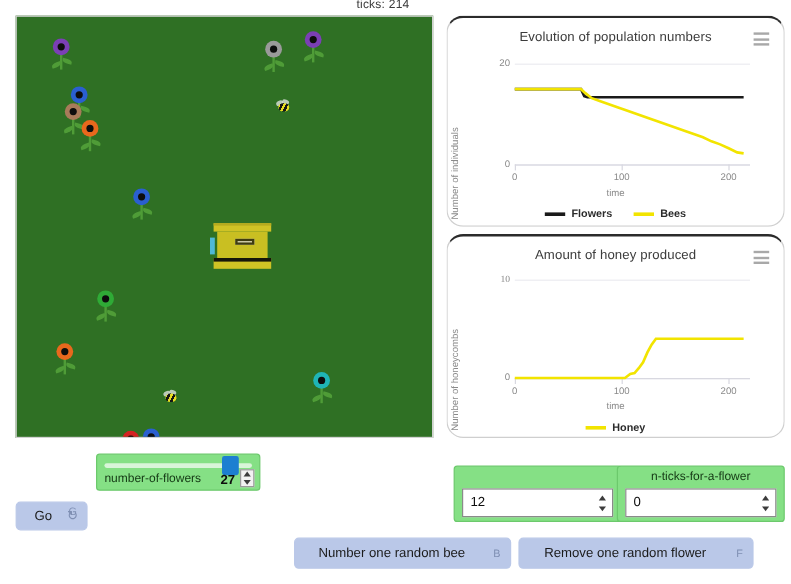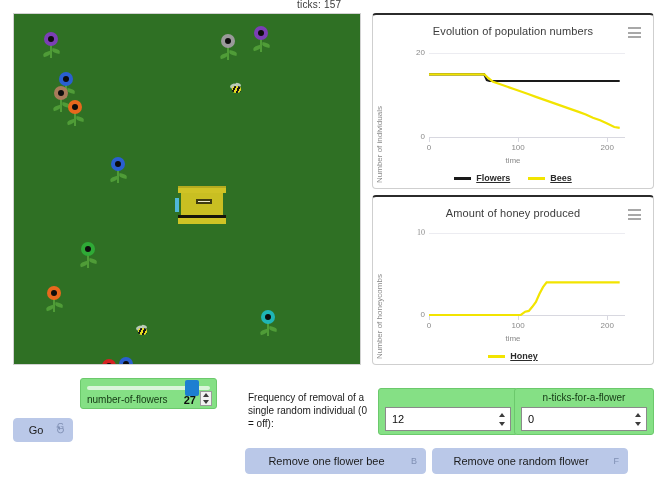--- a/index.html
+++ b/index.html
@@ -84,21 +84,21 @@
     position: absolute; left: -3px; top: 12px; width: 4px; height: 14px;
     background: #4fb8d8;
   }
 
   
   .chart-card {
     position: absolute;
     background: #ffffff;
     border: 1px solid #cfcfcf;
     border-top: 2px solid #2b2b2b;
-    border-radius: 4px;
+    border-radius: 14px;
   }
   #chart-pop { left: 372px; top: 13px; width: 282px; height: 176px; }
   #chart-honey { left: 372px; top: 195px; width: 282px; height: 170px; }
 
   .chart-title {
     text-align: center; font-size: 11px; color: #3c3c3c;
     padding-top: 10px; letter-spacing: .1px;
   }
   .hamburger {
     position: absolute; right: 12px; top: 12px; width: 13px; height: 11px;
@@ -121,21 +121,21 @@
   .ytick, .xtick { position: absolute; font-size: 8px; color: #8a8a8a; }
   .ytick { text-align: right; width: 24px; }
   .xtick { text-align: center; width: 30px; }
   .gridline { position: absolute; height: 1px; background: #ececf1; }
   .axisline { position: absolute; height: 1px; background: #d8d8e0; }
   .vtick { position: absolute; width: 1px; background: #d8d8e0; }
 
   .legend {
     position: absolute; width: 100%;
     display: flex; justify-content: center; gap: 18px;
-    font-size: 9px; font-weight: bold; color: #2b2b2b; text-decoration: underline;
+    font-size: 9px; font-weight: bold; color: #2b2b2b;
   }
   .legend .item { display: flex; align-items: center; gap: 5px; }
   .legend .swatch { display: block; width: 17px; height: 3px; }
 
   
   .btn {
     position: absolute;
     background: #bac8e8;
     border: 1px solid #bac8e8;
     border-radius: 4px;
@@ -213,21 +213,21 @@
     width: 11px; height: 17px;
     display: flex; flex-direction: column; justify-content: space-around;
     align-items: center;
   }
 </style>
 </head>
 <body>
 
 <div id="root">
 
-  <div class="ticks-label">ticks: 157</div>
+  <div class="ticks-label">ticks: 214</div>
 
   <div class="world-wrap">
     <div class="world" id="world-layer">
         <div class="flower" style="left: 26px; top: 18px;">
           <div class="stem"></div>
           <div class="leaf"></div>
           <div class="leaf l2"></div>
           <div class="petals" style="background:#7b3fb5"></div>
         </div>
         <div class="flower" style="left: 203px; top: 20px;">
@@ -398,21 +398,20 @@
     <div class="handle" id="handle-flowers" style="left: 103.68px;"></div>
     <div class="name">number-of-flowers</div>
     <div class="val">27</div>
     <div class="spin">
         <div class="up"></div>
         <div class="dn"></div>
       </div>
   </div>
 
 
-  <div class="freq-text">Frequency of removal of a single random individual (0 = off):</div>
 
   <div class="numbox" style="left:378px; top:388px;">
     <div class="field">
       <span>12</span>
       <div class="spin2">
           <div class="up" style="width:0;height:0;border-left:3px solid transparent;border-right:3px solid transparent;border-bottom:4px solid #3c3c3c;"></div>
           <div class="dn" style="width:0;height:0;border-left:3px solid transparent;border-right:3px solid transparent;border-top:4px solid #3c3c3c;"></div>
         </div>
     </div>
   </div>
@@ -422,21 +421,21 @@
     <div class="field">
       <span>0</span>
       <div class="spin2">
           <div class="up" style="width:0;height:0;border-left:3px solid transparent;border-right:3px solid transparent;border-bottom:4px solid #3c3c3c;"></div>
           <div class="dn" style="width:0;height:0;border-left:3px solid transparent;border-right:3px solid transparent;border-top:4px solid #3c3c3c;"></div>
         </div>
     </div>
   </div>
 
   <div class="btn" style="left:245px; top:448px; width:181px; height:26px;">
-    <span style="margin-right:18px;">Remove one flower bee</span>
+    <span style="margin-right:18px;">Number one random bee</span>
     <span class="key">B</span>
   </div>
 
   <div class="btn" style="left:432px; top:448px; width:196px; height:26px;">
     <span style="margin-right:18px;">Remove one random flower</span>
     <span class="key">F</span>
   </div>
 
 </div>
 

